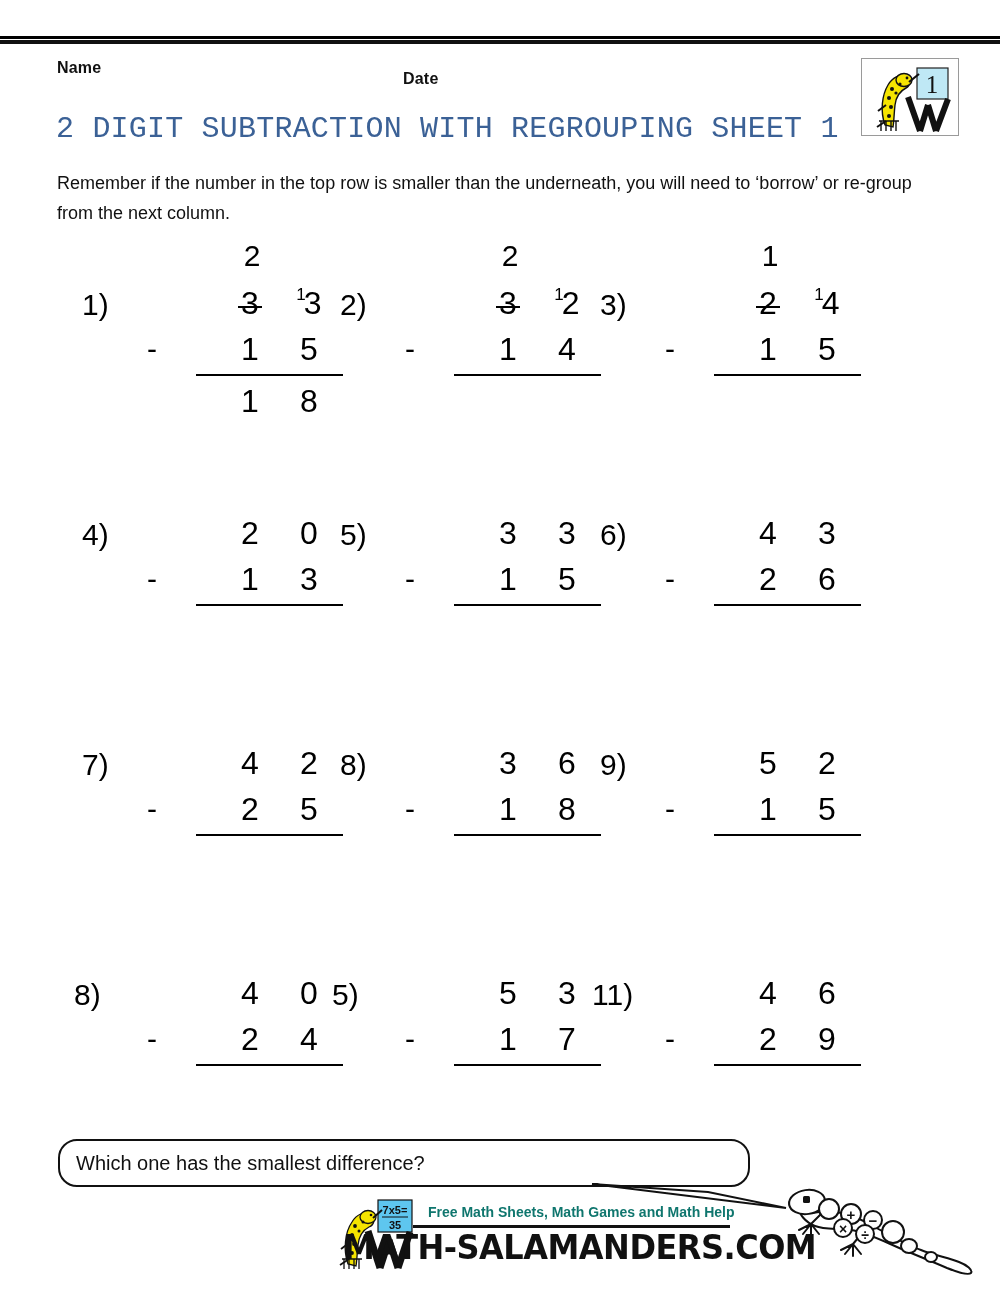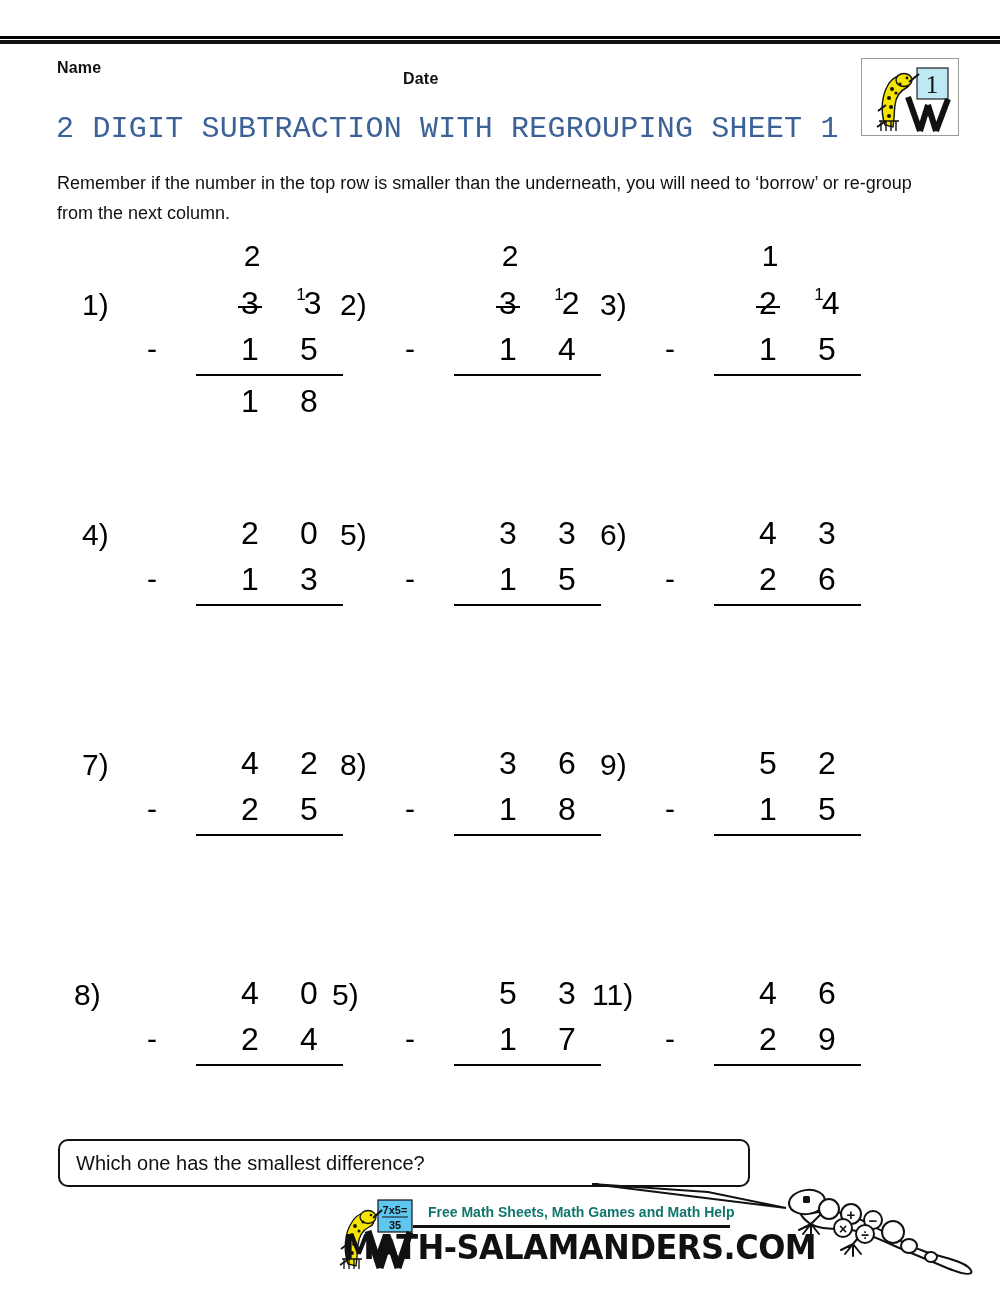--- a/index.html
+++ b/index.html
@@ -184,21 +184,21 @@
   }
 
   
   .bubble {
     position: absolute;
     left: 58px;
     top: 1139px;
     width: 692px;
     height: 48px;
     border: 2px solid #111;
-    border-radius: 10px;
+    border-radius: 19px;
     background: #fff;
     box-sizing: border-box;
   }
   .bubble-text {
     position: absolute;
     left: 16px;
     top: 11px;
     font-size: 20px;
     color: #111;
     white-space: nowrap;

